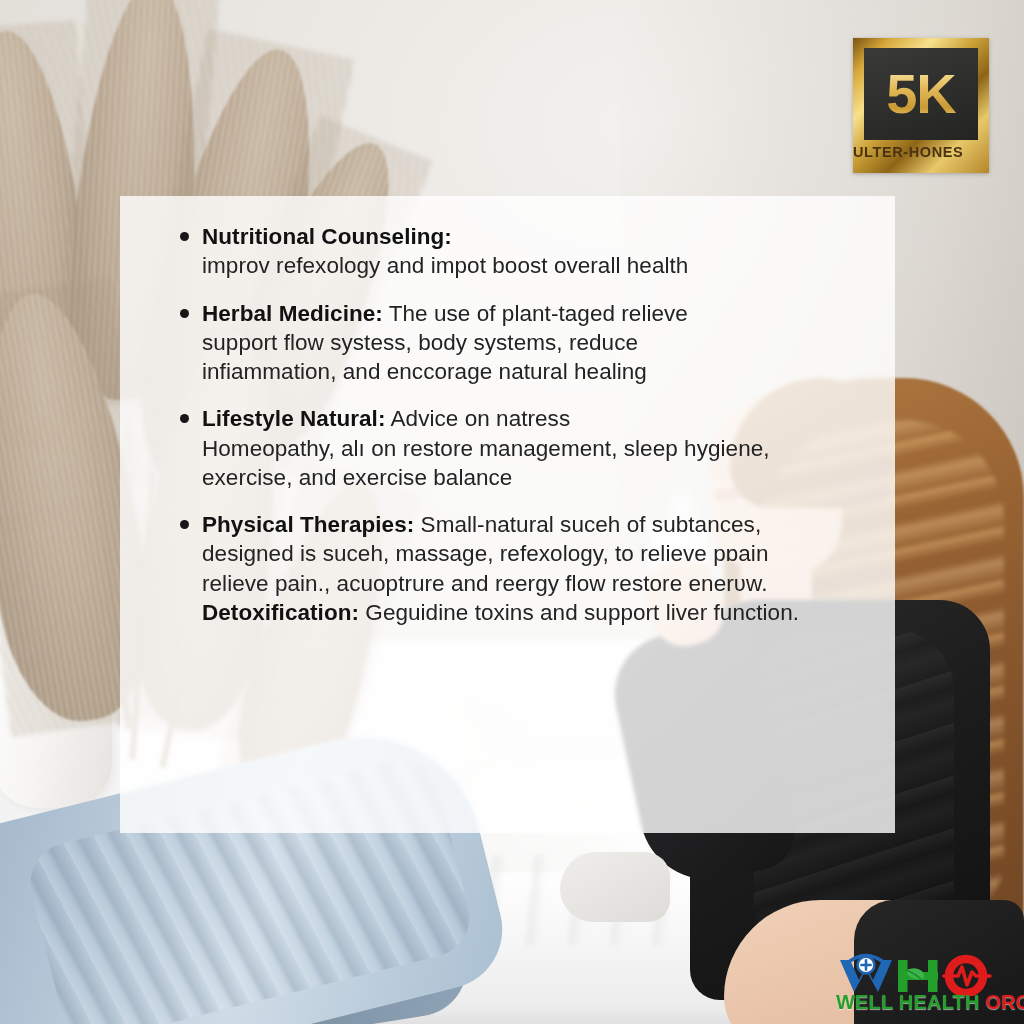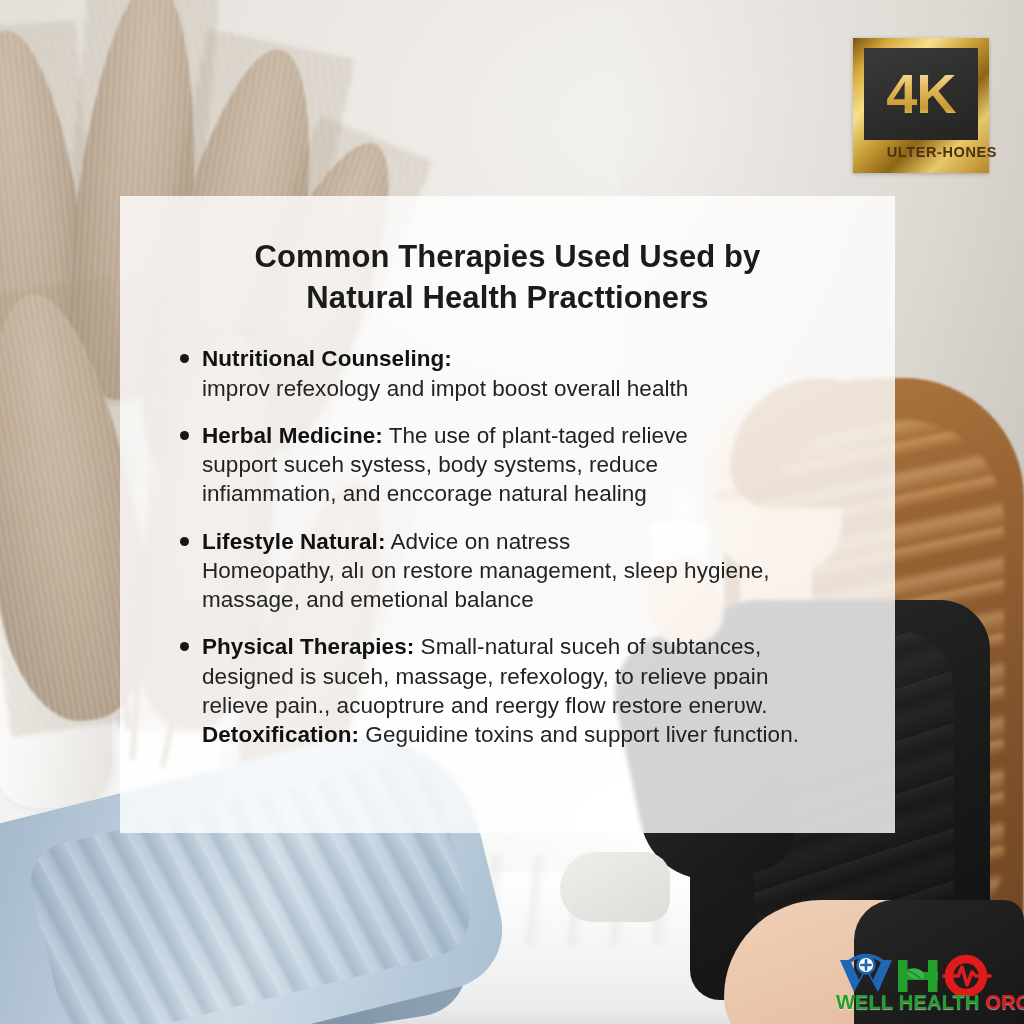--- a/index.html
+++ b/index.html
@@ -227,22 +227,22 @@
     background:linear-gradient(160deg,#3a3a38 0%,#2c2c2a 60%,#242422 100%);
     display:flex;align-items:center;justify-content:center;
   }
   .badge8k-num{
     font-size:56px;font-weight:700;letter-spacing:-1px;line-height:1;
     background:linear-gradient(180deg,#fbe9a8 0%,#e2b95a 40%,#c99a33 75%,#f2d585 100%);
     -webkit-background-clip:text;background-clip:text;color:transparent;
     font-family:"Liberation Sans", sans-serif;
   }
   .badge8k-sub{
-    position:absolute;left:0;top:106px;width:136px;text-align:right;
-    font-size:14.5px;font-weight:700;letter-spacing:.6px;color:#4b3310;padding-left:8px;
+    position:absolute;left:0;top:106px;width:136px;text-align:left;
+    font-size:14.5px;font-weight:700;letter-spacing:.6px;color:#4b3310;
   }
 
   
   .logo{position:absolute;left:836px;top:952px;width:182px;height:68px;}
   .logo svg{display:block;}
   .logo-word{
     position:absolute;left:0;top:40px;width:182px;text-align:center;
     font-size:20px;font-weight:700;letter-spacing:.2px;line-height:1;
     white-space:nowrap;
     text-shadow:0 1px 1px rgba(255,255,255,.6);
@@ -316,73 +316,69 @@
 
     <div class="jeans-b"></div>
     <div class="jeans-a"></div>
     <div class="jeans-seam"></div>
     <div class="foot"></div>
   </div>
 
   <div class="card">
     <div class="card-inner">
 
-      <h1 class="title">
-        <span class="line">Common Therapies Used Used by</span>
-        <span class="line">Natural Health Practtioners</span>
-      </h1>
 
       <ul class="bullets">
 
         <li class="bullet">
           <span class="dot"></span>
           <p class="btext">
             <b>Nutritional Counseling:</b><br>
             <span class="sub-line">improv refexology and impot boost overall health</span>
           </p>
         </li>
 
         <li class="bullet">
           <span class="dot"></span>
           <p class="btext">
             <b>Herbal Medicine:</b>
             <span>The use of plant-taged relieve</span>
-            <span class="sub-line">support suceh systess, body systems, reduce</span>
+            <span class="sub-line">support flow systess, body systems, reduce</span>
             <span class="sub-line">infiammation, and enccorage natural healing</span>
           </p>
         </li>
 
         <li class="bullet">
           <span class="dot"></span>
           <p class="btext">
             <b>Lifestyle Natural:</b>
             <span>Advice on natress</span>
             <span class="sub-line">Homeopathy, alı on restore management, sleep hygiene,</span>
-            <span class="sub-line">massage, and emetional balance</span>
+            <span class="sub-line">exercise, and exercise balance</span>
           </p>
         </li>
 
         <li class="bullet">
           <span class="dot"></span>
           <p class="btext">
             <b>Physical Therapies:</b>
             <span>Small-natural suceh of subtances,</span>
             <span class="sub-line">designed is suceh, massage, refexology, to relieve pɒain</span>
             <span class="sub-line">relieve pain., acuoptrure and reergy flow restore enerʋw.</span>
             <span class="sub-line"><b>Detoxification:</b> <span>Geguidine toxins and support liver function.</span></span>
           </p>
         </li>
 
       </ul>
     </div>
   </div>
 
   <div class="badge8k">
     <div class="badge8k-in">
-      <span class="badge8k-num">4K</span>
+      <span class="badge8k-num">5K</span>
     </div>
     <div class="badge8k-sub">ULTER-HONES</div>
   </div>
 
   <div class="logo">
     <svg width="182" height="44" viewBox="0 0 182 44">
 
       <g>
         <path d="M4 8 L18 40 L30 18 L42 40 L56 8 L46 8 L37 28 L30 14 L23 28 L14 8 Z" fill="#1f66b5"></path>
       </g>

